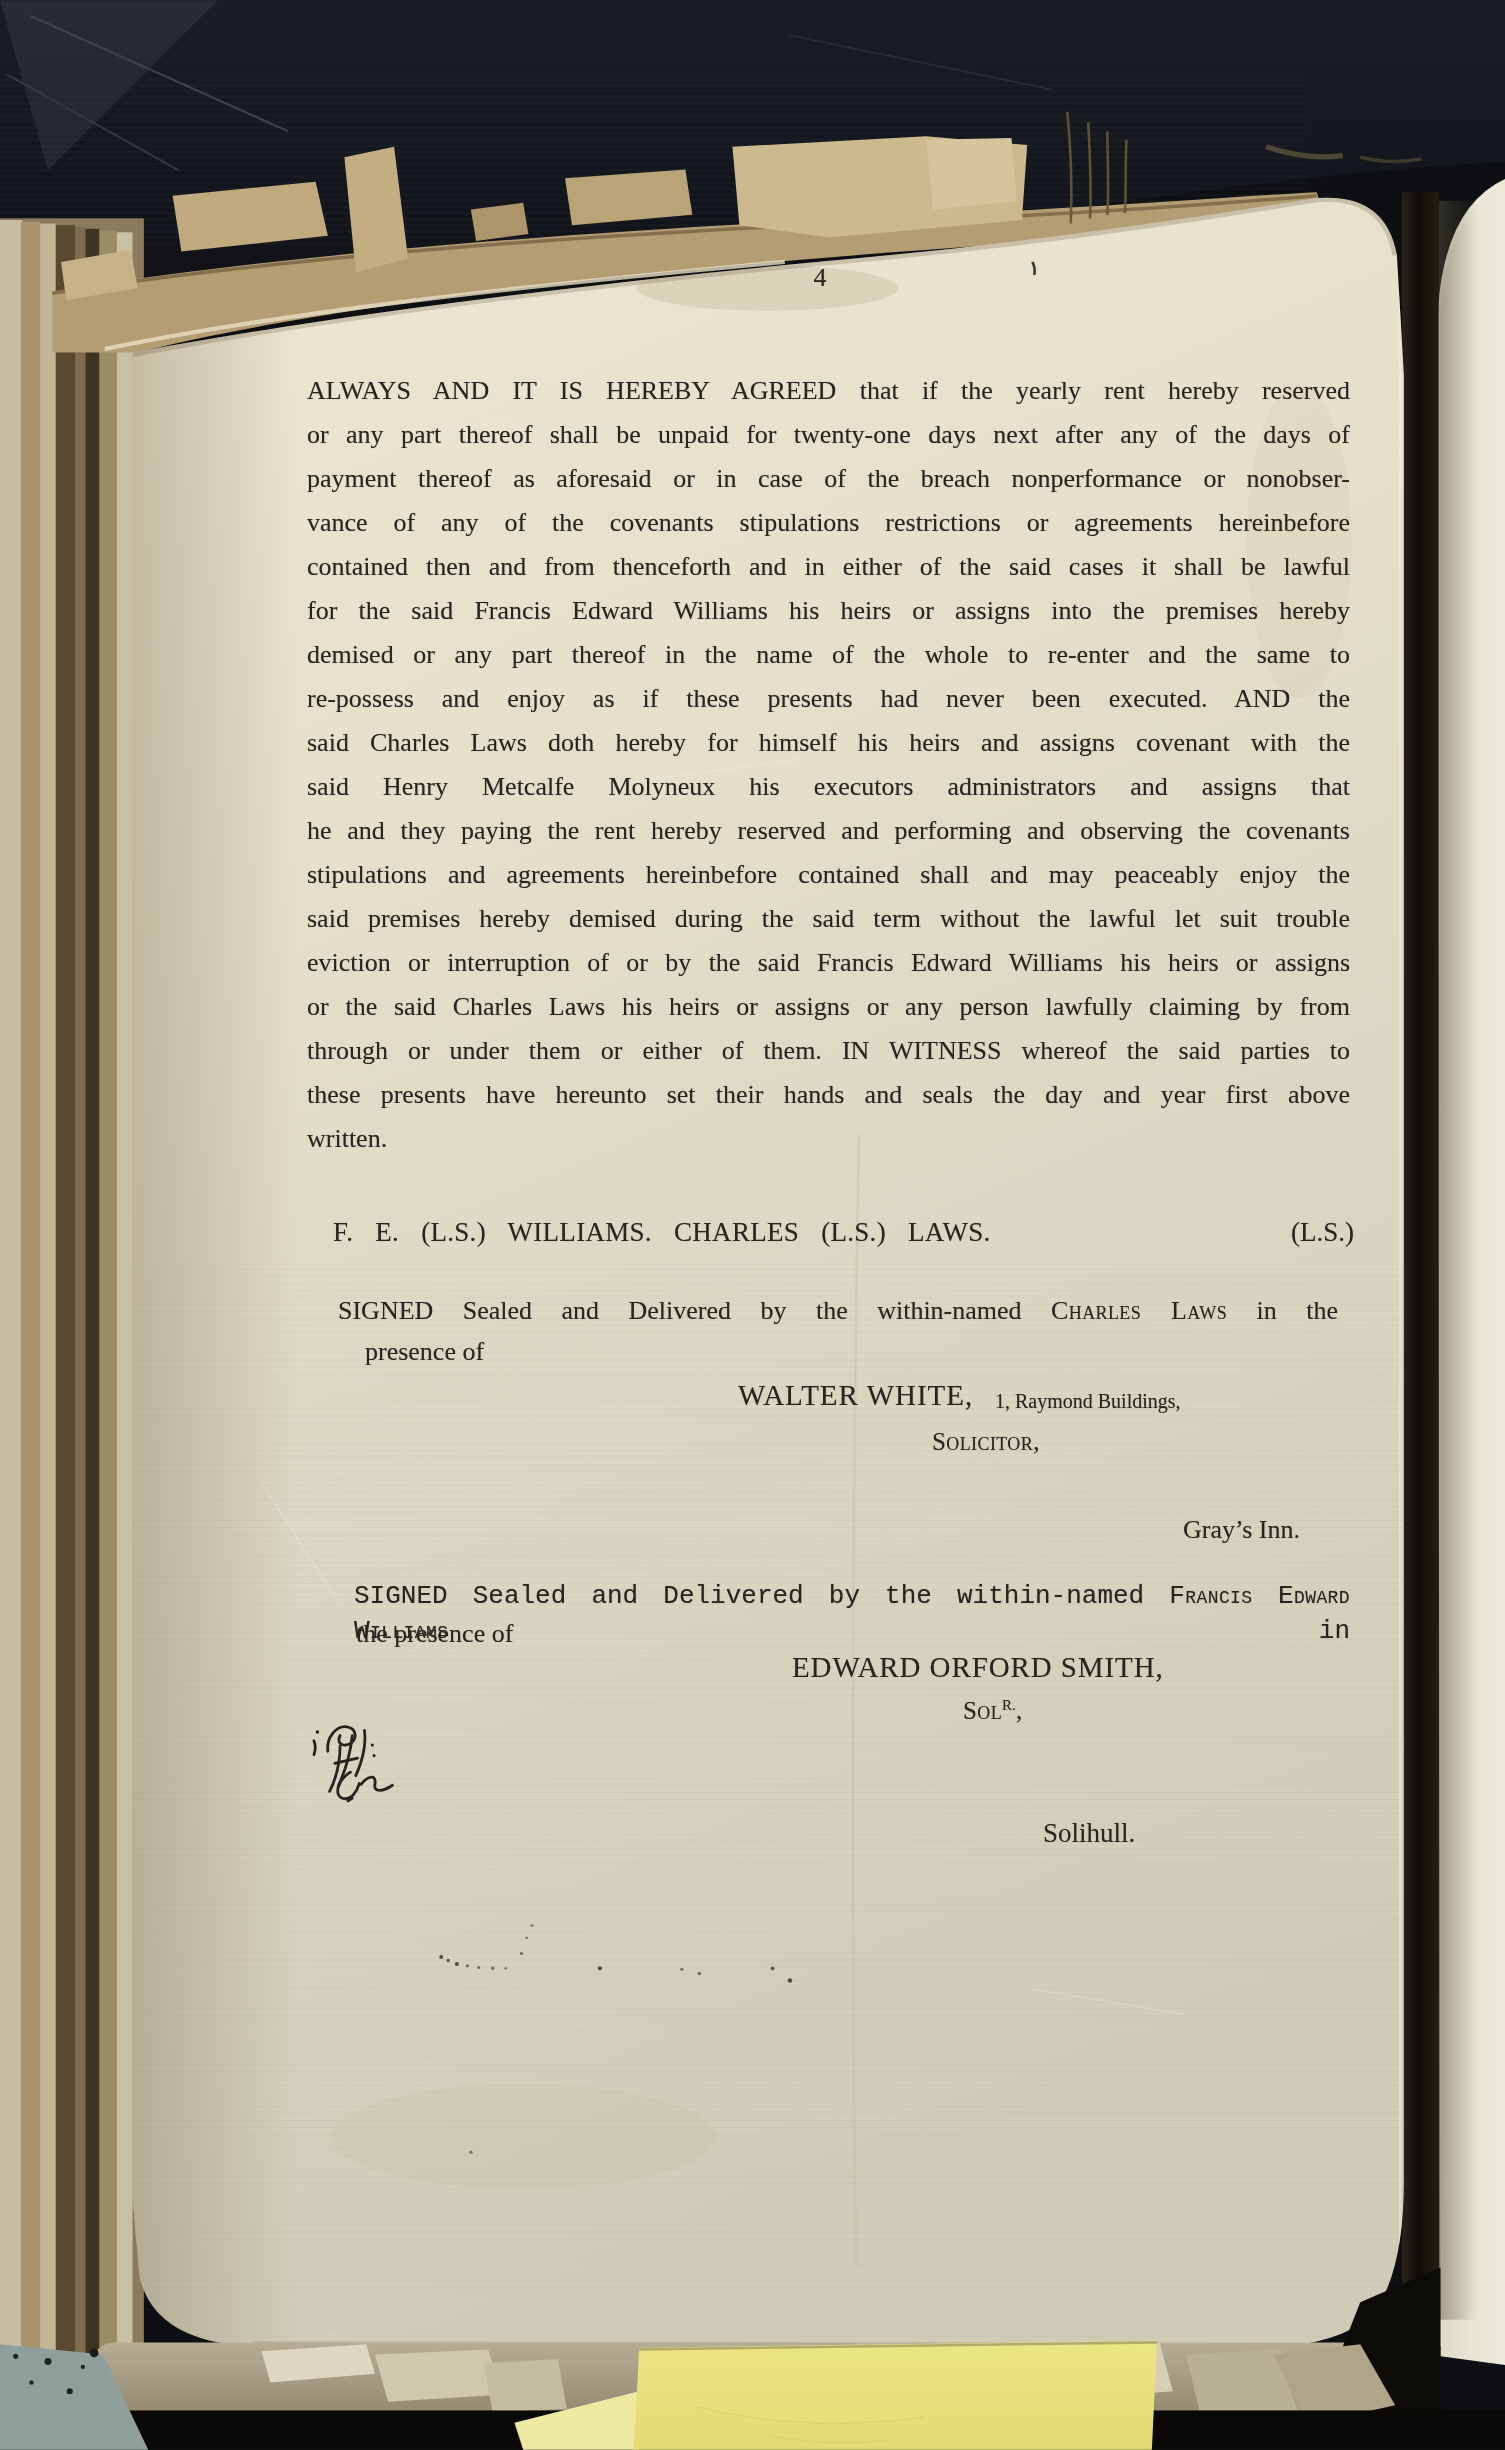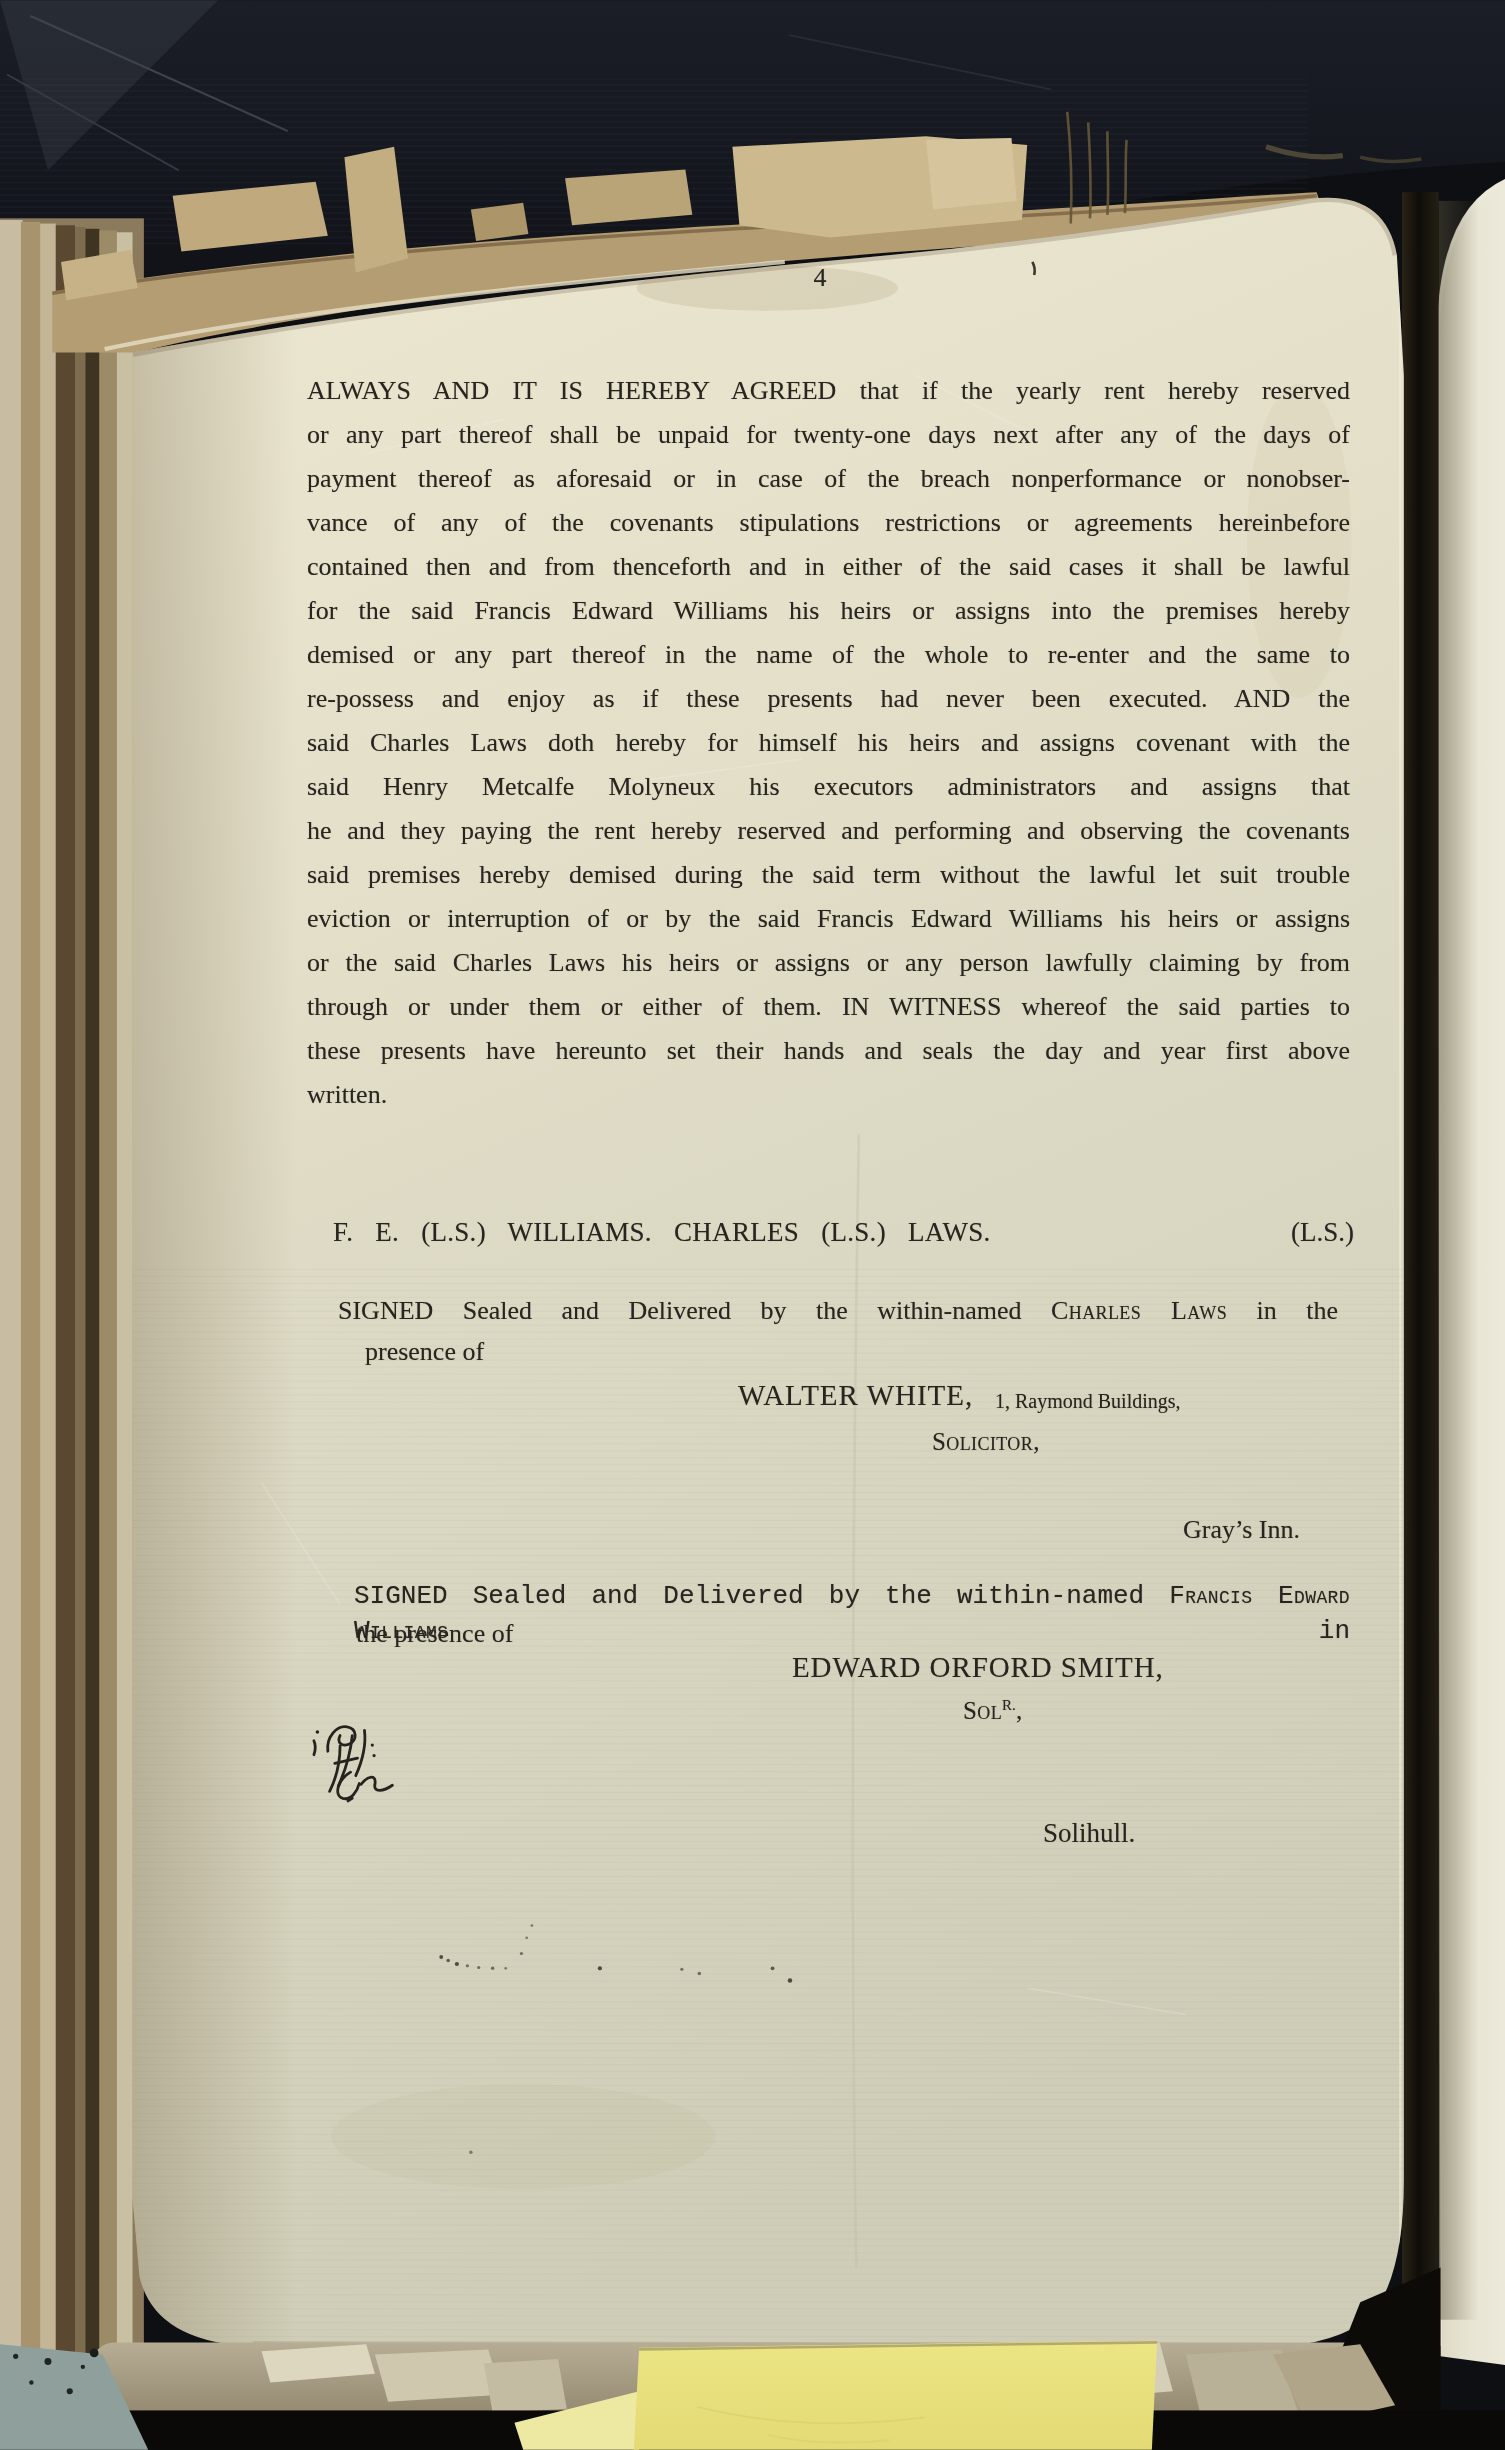--- a/index.html
+++ b/index.html
@@ -243,20 +243,21 @@
     <div class="pline">or any part thereof shall be unpaid for twenty-one days next after any of the days of</div>
     <div class="pline">payment thereof as aforesaid or in case of the breach nonperformance or nonobser-</div>
     <div class="pline">vance of any of the covenants stipulations restrictions or agreements hereinbefore</div>
     <div class="pline">contained then and from thenceforth and in either of the said cases it shall be lawful</div>
     <div class="pline">for the said Francis Edward Williams his heirs or assigns into the premises hereby</div>
     <div class="pline">demised or any part thereof in the name of the whole to re-enter and the same to</div>
     <div class="pline">re-possess and enjoy as if these presents had never been executed. AND the</div>
     <div class="pline">said Charles Laws doth hereby for himself his heirs and assigns covenant with the</div>
     <div class="pline">said Henry Metcalfe Molyneux his executors administrators and assigns that</div>
     <div class="pline">he and they paying the rent hereby reserved and performing and observing the covenants</div>
+    <div class="pline">stipulations and agreements hereinbefore contained shall and may peaceably enjoy the</div>
     <div class="pline">said premises hereby demised during the said term without the lawful let suit trouble</div>
     <div class="pline">eviction or interruption of or by the said Francis Edward Williams his heirs or assigns</div>
     <div class="pline">or the said Charles Laws his heirs or assigns or any person lawfully claiming by from</div>
     <div class="pline">through or under them or either of them. IN WITNESS whereof the said parties to</div>
     <div class="pline">these presents have hereunto set their hands and seals the day and year first above</div>
     <div class="pline last">written.</div>
   </div>
 
   <div class="txt sigrow">
     <span class="sigleft">F. E. (L.S.) WILLIAMS. CHARLES (L.S.) LAWS.</span>

